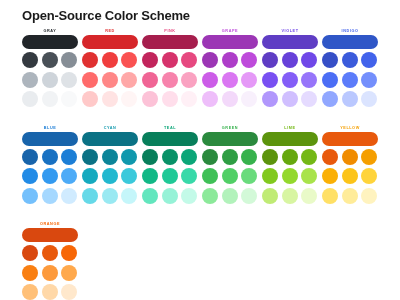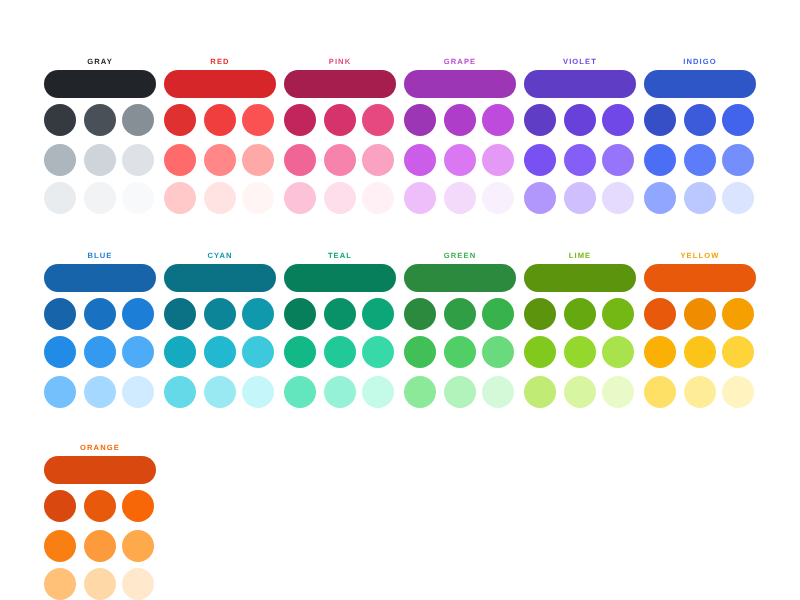--- a/index.html
+++ b/index.html
@@ -77,20 +77,21 @@
     height: 16px;
     border-radius: 50%;
     flex: 0 0 auto;
   }
 </style>
 </head>
 <body>
 
 <div id="page">
 
+  <div id="page-title">Open-Source Color Scheme</div>
 
   <div id="palette-grid">
       <div class="swatch-group">
         <div class="group-label" style="color: rgb(33, 37, 41);">GRAY</div>
         <div class="pill-bar" style="background: rgb(33, 37, 41);"></div>
         <div class="shade-row">
           <div class="shade-dot" style="background: rgb(52, 58, 64);"></div>
           <div class="shade-dot" style="background: rgb(73, 80, 87);"></div>
           <div class="shade-dot" style="background: rgb(134, 142, 150);"></div>
         </div>

